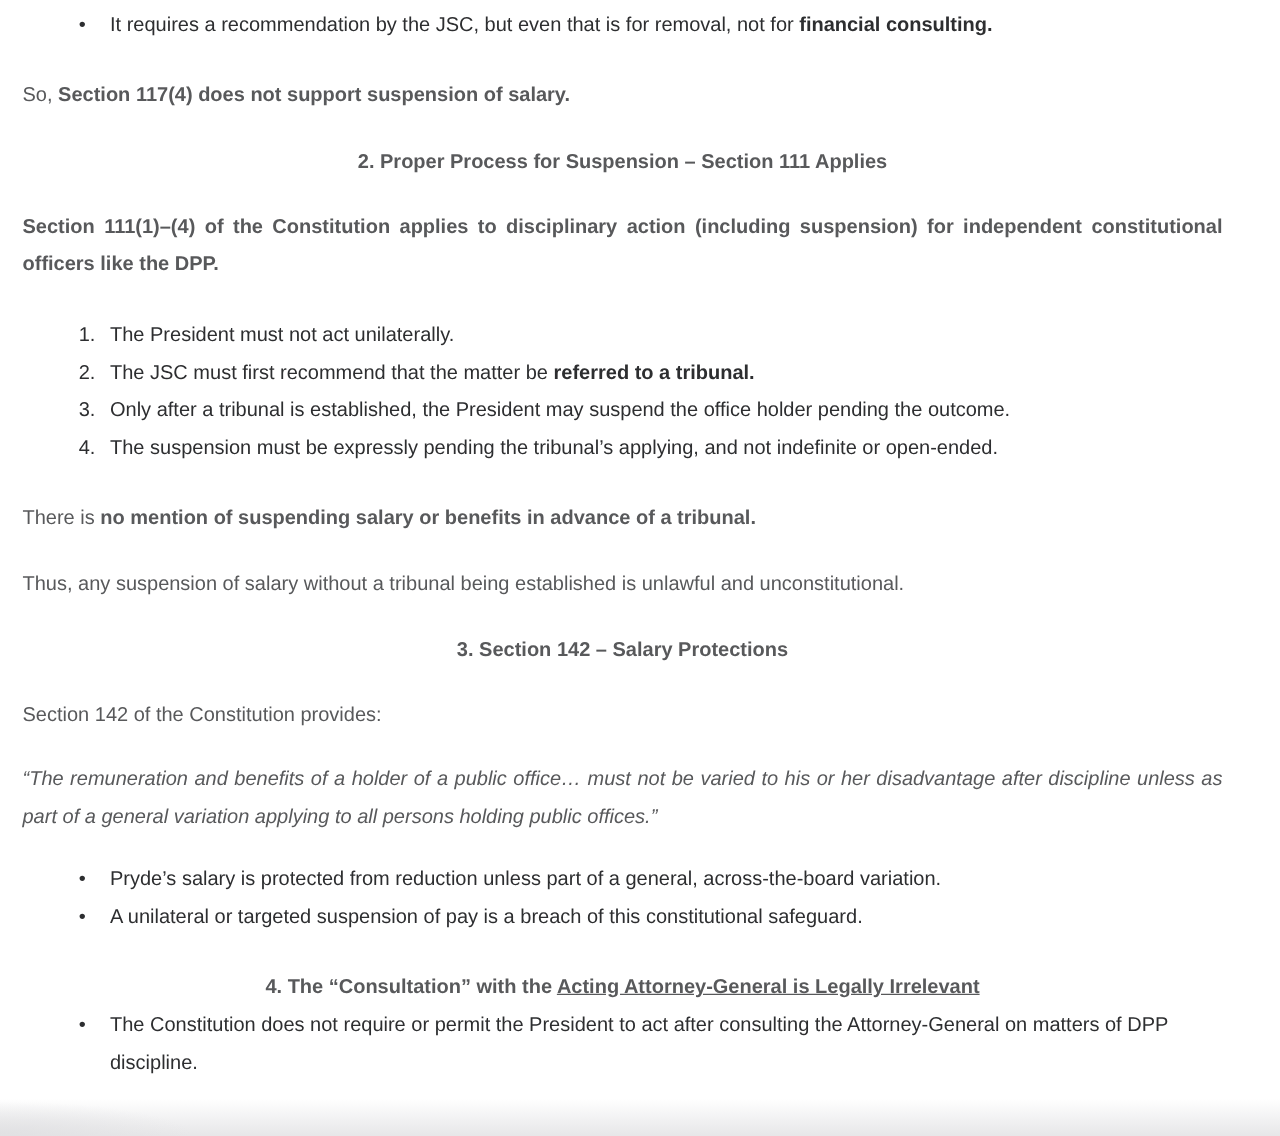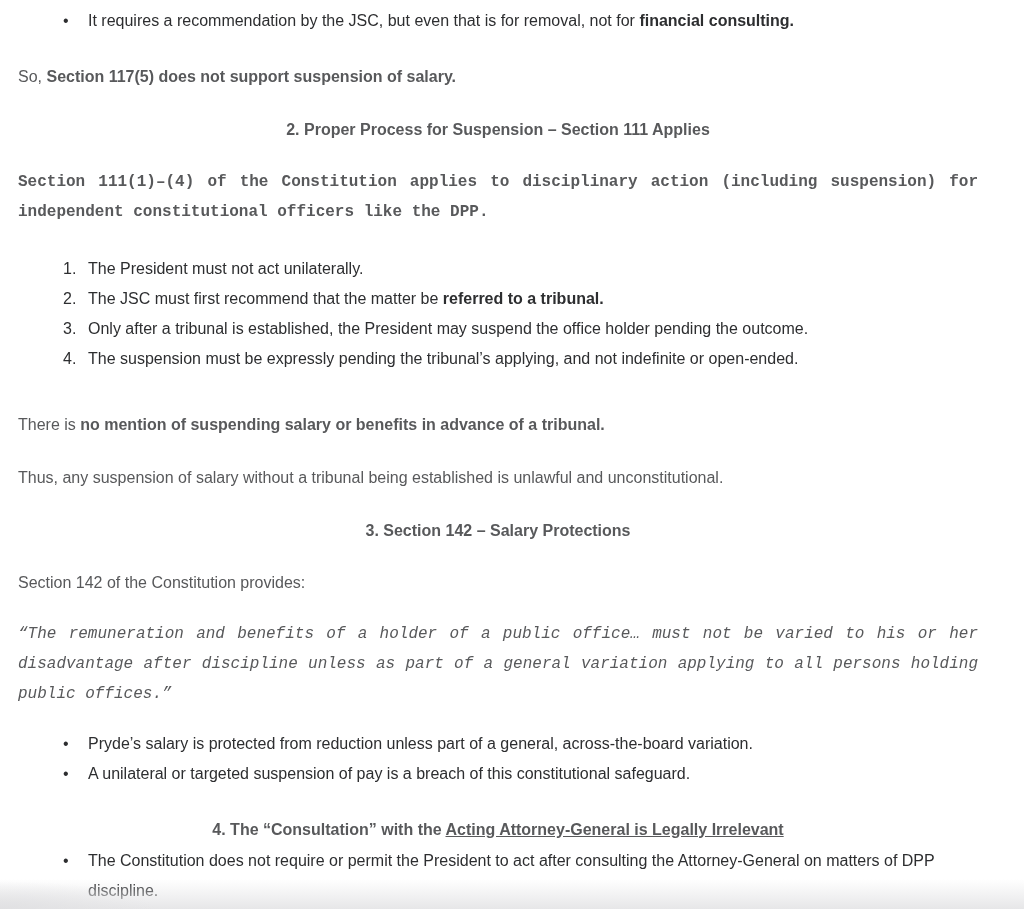--- a/index.html
+++ b/index.html
@@ -17,38 +17,38 @@
     width: 1024px;
     height: 909px;
     padding: 6px 46px 0 18px;
     background: #ffffff;
   }
   .para {
     color: #58595b;
     line-height: 30px;
   }
   .hd { font-weight: 700; text-align: center; }
-  .justify { text-align: justify; font-family: Liberation Mono, monospace; }
+  .justify { text-align: justify; }
   .quote { font-style: italic; }
   ul.doc-list, ol.doc-list {
     list-style: none;
   }
   .doc-list li {
     display: flex;
     line-height: 30px;
     color: #2d2e30;
   }
   .marker {
     flex: 0 0 25px;
     margin-left: 45px;
   }
   .li-text { flex: 1; }
   
   .mt26 { margin-top: 26px; }
-  .mt25 { margin-top: 36px; }
+  .mt25 { margin-top: 26px; }
   .mt23 { margin-top: 23px; }
   .mt22 { margin-top: 22px; }
   .mt21 { margin-top: 21px; }
   .mt20 { margin-top: 20px; }
   .mt18 { margin-top: 18px; }
   .mt27 { margin-top: 27px; }
   .mt1  { margin-top: 1px; }
   .bottom-fade {
     position: absolute;
     left: 0;
@@ -69,21 +69,21 @@
 
 <div class="page">
 
   <ul class="doc-list">
     <li>
       <span class="marker">•</span>
       <span class="li-text"><span>It requires a recommendation by the JSC, but even that is for removal, not for </span><span class="seg-b">financial consulting.</span></span>
     </li>
   </ul>
 
-  <p class="para mt26"><span>So, </span><span class="seg-b">Section 117(5) does not support suspension of salary.</span></p>
+  <p class="para mt26"><span>So, </span><span class="seg-b">Section 117(4) does not support suspension of salary.</span></p>
 
   <p class="para hd mt23">2. Proper Process for Suspension – Section 111 Applies</p>
 
   <p class="para hd justify mt22">Section 111(1)–(4) of the Constitution applies to disciplinary action (including suspension) for independent constitutional officers like the DPP.</p>
 
 
   <ol class="doc-list mt27">
     <li>
       <span class="marker">1.</span>
       <span class="li-text"><span>The President must not act unilaterally.</span></span>

